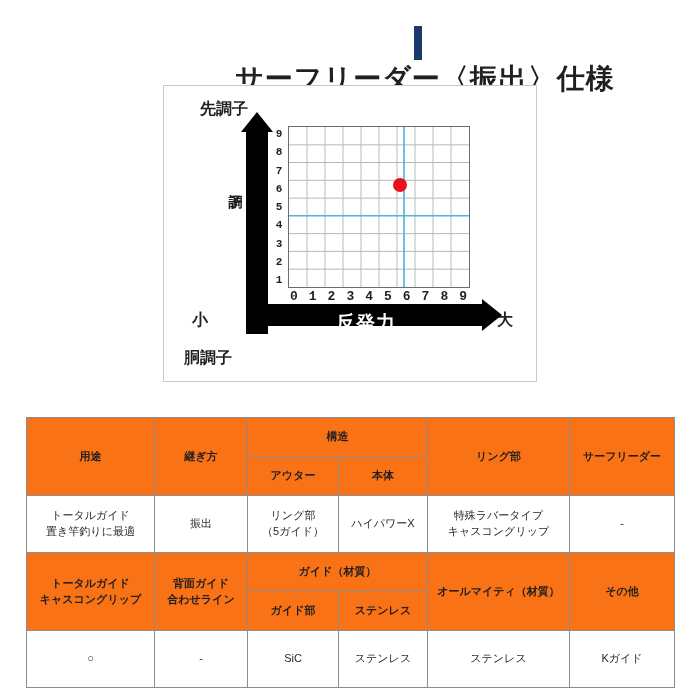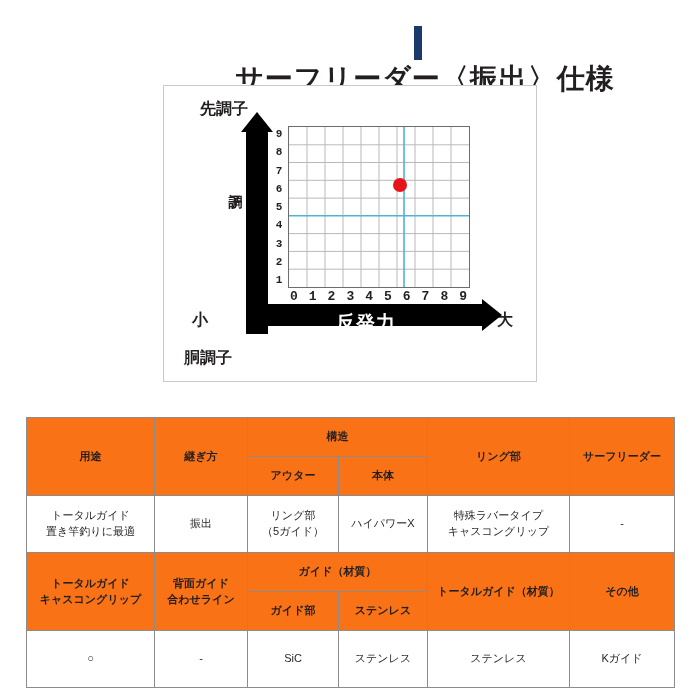--- a/index.html
+++ b/index.html
@@ -315,21 +315,21 @@
       <td class="val two-line">特殊ラバータイプ
 キャスコングリップ</td>
       <td class="val">-</td>
     </tr>
     <tr>
       <td class="hd two-line" rowspan="2">トータルガイド
 キャスコングリップ</td>
       <td class="hd two-line" rowspan="2">背面ガイド
 合わせライン</td>
       <td class="hd" colspan="2">ガイド（材質）</td>
-      <td class="hd" rowspan="2">トータルガイド（材質）</td>
+      <td class="hd" rowspan="2">オールマイティ（材質）</td>
       <td class="hd" rowspan="2">その他</td>
     </tr>
     <tr>
       <td class="hd">ガイド部</td>
       <td class="hd">ステンレス</td>
     </tr>
     <tr>
       <td class="val">○</td>
       <td class="val">-</td>
       <td class="val">SiC</td>

